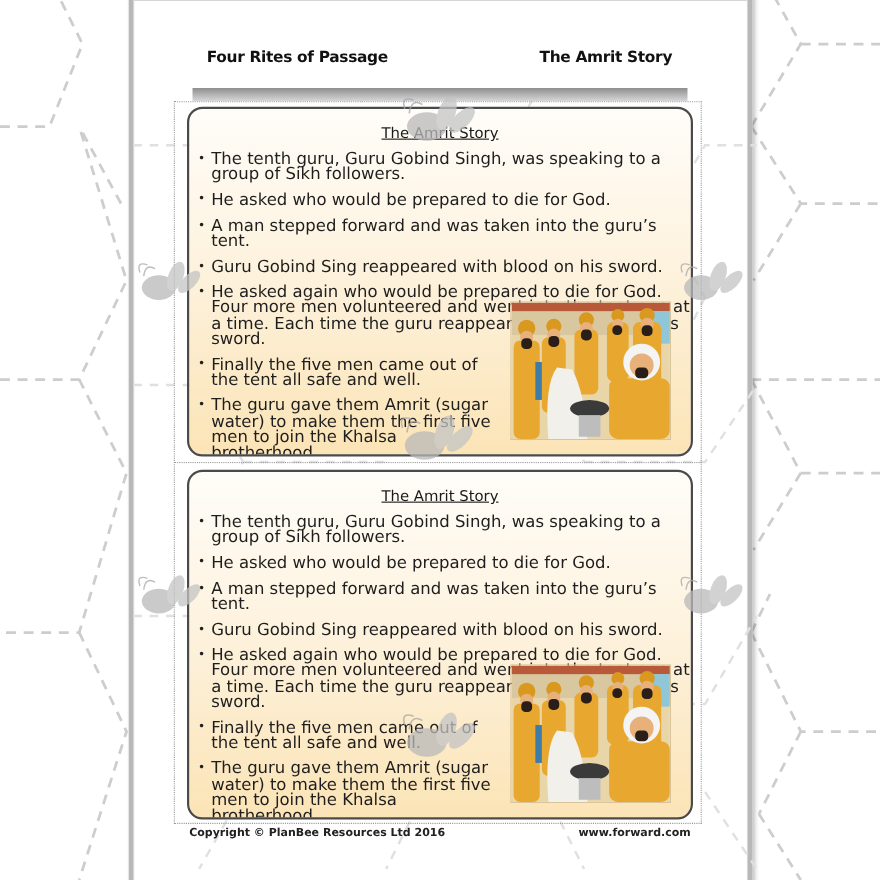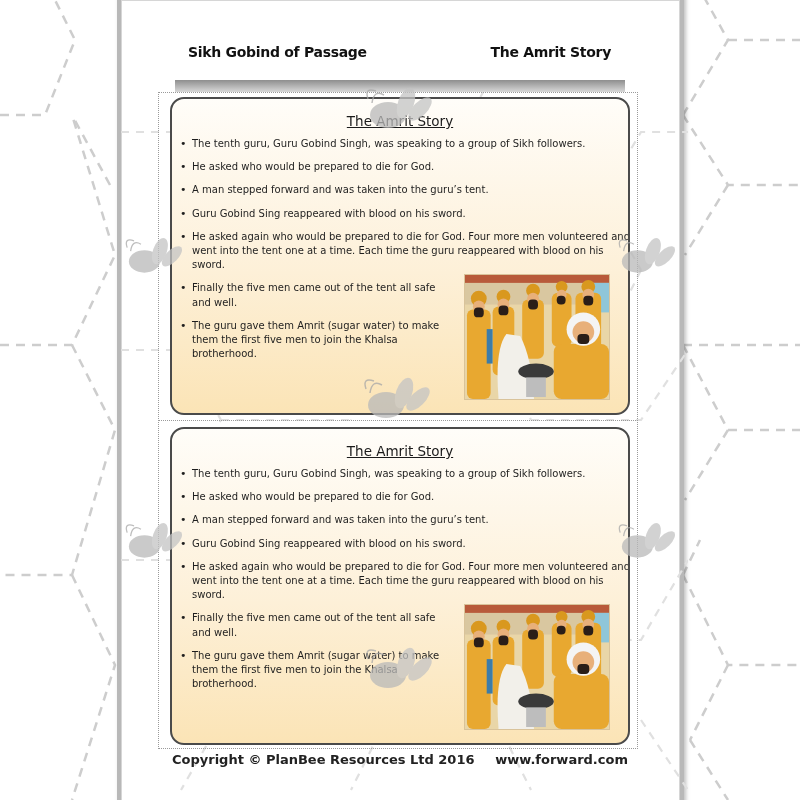--- a/index.html
+++ b/index.html
@@ -51,36 +51,36 @@
   }
   .card-1 { top: 97px; }
   .card-2 { top: 427px; }
 
   .card-title {
     position: absolute; top: 14px; left: 0; right: 0; text-align: center;
     font-size: 13.5px; color: #1a1a1a; text-decoration: underline;
   }
   .bullets { position: absolute; left: 8px; top: 38px; right: 16px; list-style: none; }
   .bullets li {
-    position: relative; padding-left: 12px; font-size: 10px; line-height: 14.2px;
+    position: relative; padding-left: 12px; font-size: 15px; line-height: 14.2px;
     color: #1e1e1e; margin-bottom: 9px;
   }
   .bullets li::before {
     content: "\2022"; position: absolute; left: 0; top: 0; font-size: 11px;
   }
   .bullets li.narrow { width: 270px; }
 
   .illustration {
     position: absolute; left: 292px; top: 175px; width: 146px; height: 126px;
     border: 1px solid #d9c39a; overflow: hidden;
   }
   .illustration svg { display: block; width: 100%; height: 100%; }
 
   .footer-left, .footer-right {
-    position: absolute; top: 752px; font-size: 13px; font-weight: bold; color: #222; z-index: 3;
+    position: absolute; top: 752px; font-size: 10px; font-weight: bold; color: #222; z-index: 3;
   }
   .footer-left { left: 172px; }
   .footer-right { right: 172px; }
 
   .bee { position: absolute; z-index: 4; opacity: 0.75; }
 </style>
 </head>
 <body>
 
 <svg class="bg-hex" width="800" height="800" viewBox="0 0 800 800">
@@ -128,21 +128,21 @@
       <path d="M410 640 L 375 720 H 265 L 230 640"></path>
       <path d="M100 720 L 60 790"></path>
       <path d="M520 720 L 567 790"></path>
       <path d="M375 720 L 410 790"></path>
       <path d="M265 720 L 230 790"></path>
     </g>
   </svg>
 </div>
 
 <div class="header">
-  <span class="header-left">Sikh Gobind of Passage</span>
+  <span class="header-left">Four Rites of Passage</span>
   <span class="header-right">The Amrit Story</span>
   <div class="header-shadow"></div>
 </div>
 
 <div class="dotted-frame"></div>
 <div class="divider-dotted"></div>
 
 <div class="card card-1">
   <div class="card-title">The Amrit Story</div>
   <ul class="bullets">

